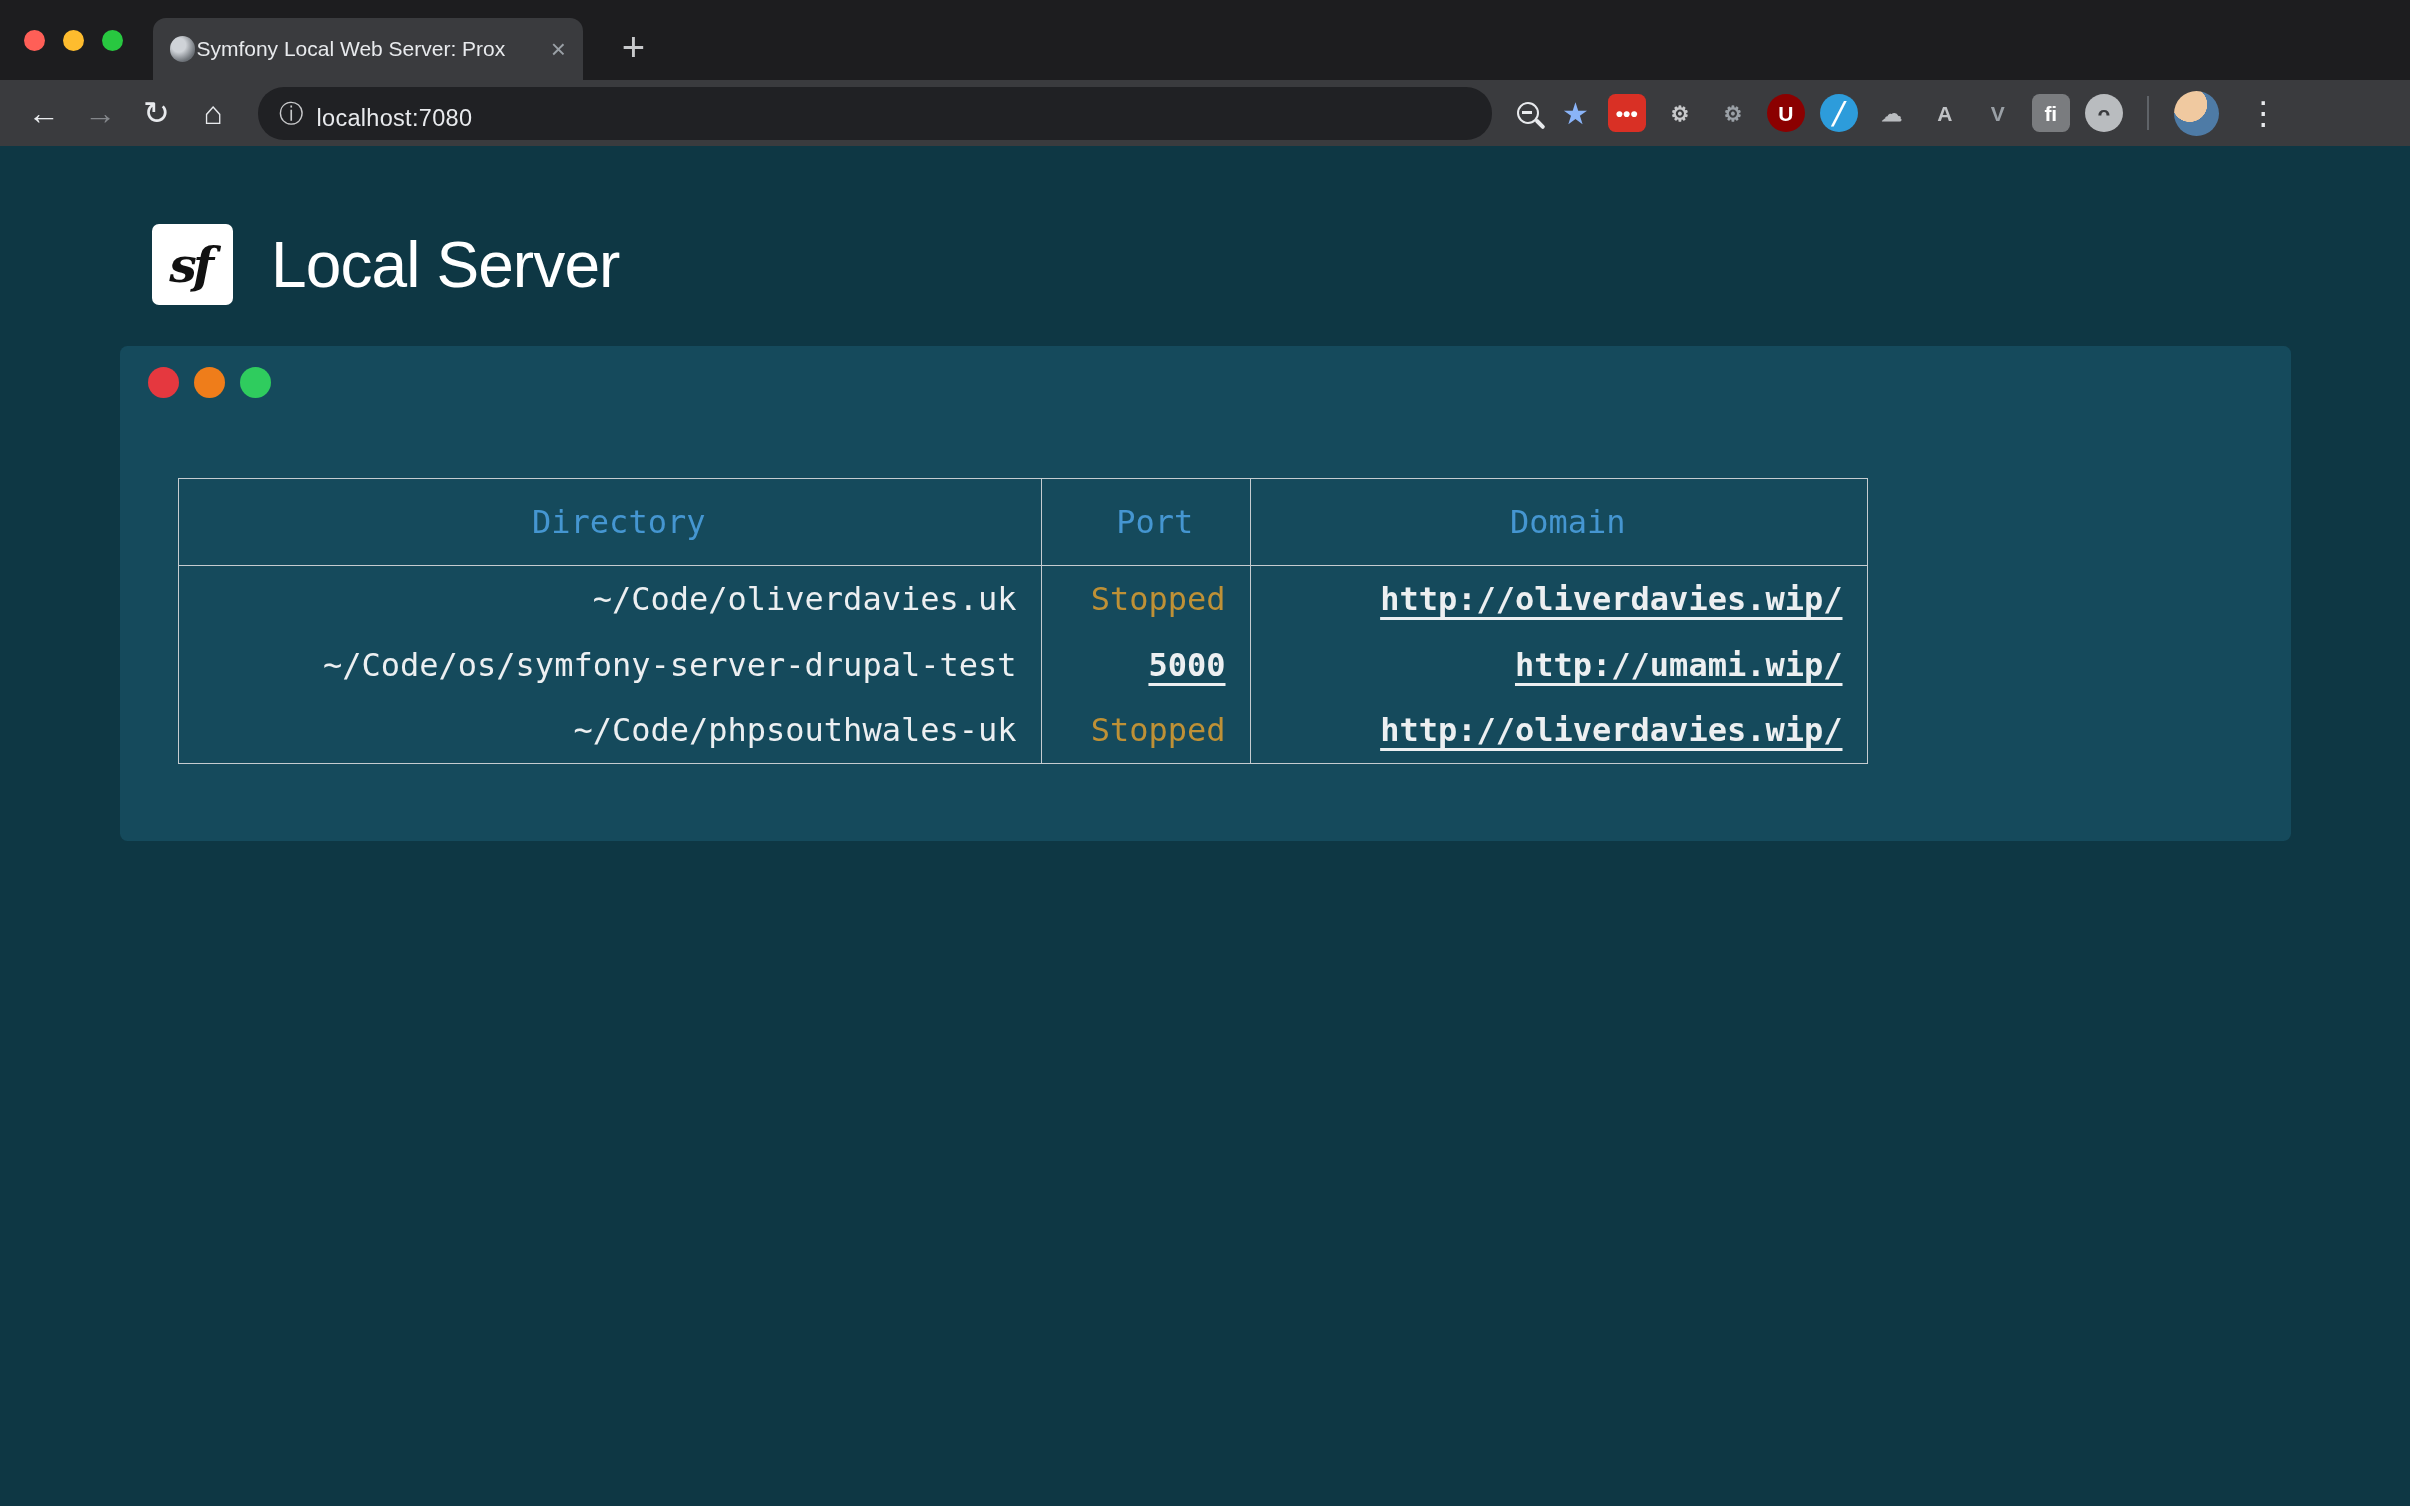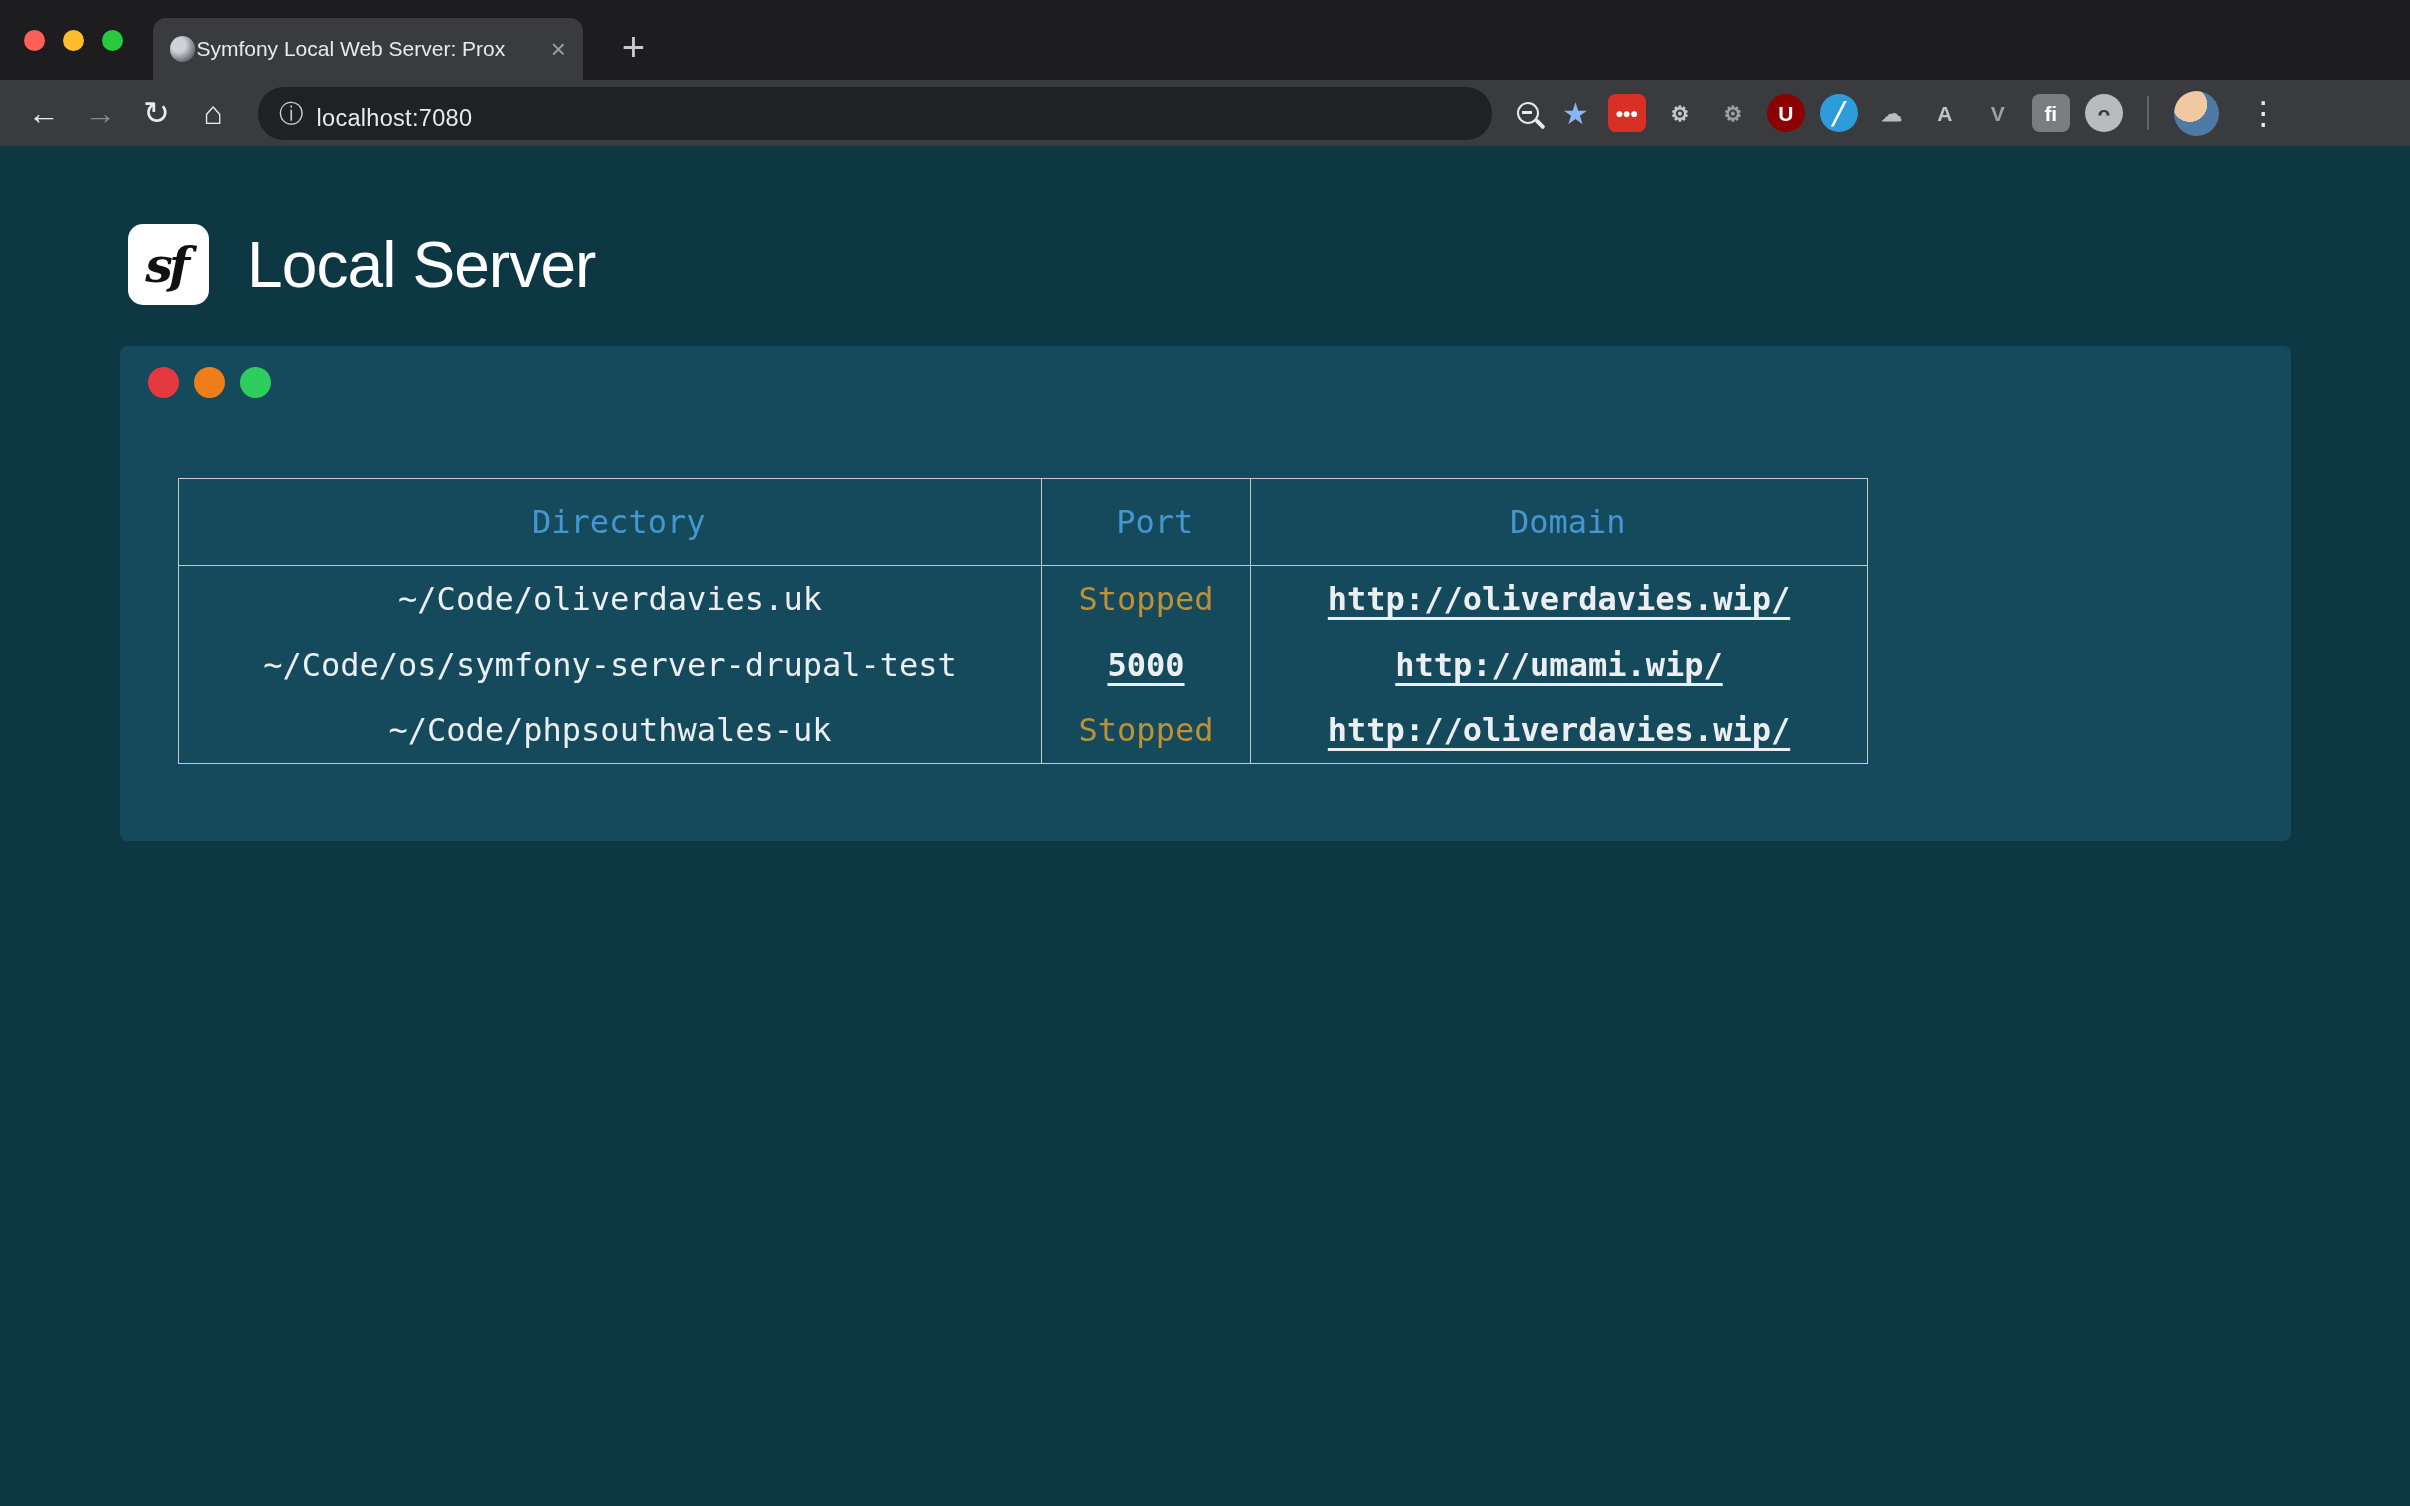--- a/index.html
+++ b/index.html
@@ -44,33 +44,33 @@
        font-size:21px; font-weight:bold; line-height:1; flex:0 0 auto;}
   .ext.circle{border-radius:50%;} .ext.square{border-radius:7.5px;}
   .sep{width:1.9px; height:34px; background:#5f6368; margin:0 5.6px;}
   .avatar{width:45px; height:45px; border-radius:50%;
        background:radial-gradient(circle at 35% 30%, #f0c9a0 0 40%, #4e7ba6 41% 100%);}
   .kebab{color:var(--chrome-text); font-size:32px; padding:0 9.4px;}
 
   
   .page{position:relative; height:1361px; background:var(--page-bg);}
   .brand{position:absolute; left:128px; top:78px; display:flex; align-items:center; gap:38px;}
-  .sf-logo{width:81px; height:81px; background:#fff; border-radius:15px; color:#111;
+  .sf-logo{width:81px; height:81px; background:#fff; border-radius:7px; color:#111;
        font-family:"DejaVu Serif",serif; font-style:italic; font-weight:bold; font-size:49px;
-       display:flex; align-items:center; justify-content:center; letter-spacing:-3.8px; padding-right:5.6px;}
+       display:flex; align-items:center; justify-content:center; letter-spacing:-3.8px; padding-right:5.6px;margin-left:24px;}
   .brand-title{color:#fff; font-size:64px; font-weight:400; letter-spacing:-0.9px;}
 
   .card{position:absolute; left:120px; top:200px; width:2171px; height:495px; background:var(--card-bg); border-radius:7.5px;}
   .card-dots{position:absolute; top:21px; left:28px; display:flex; gap:15px;}
   .card-dots span{width:31px; height:31px; border-radius:50%;}
   .cd-red{background:var(--dot-red);} .cd-orange{background:var(--dot-orange);} .cd-green{background:var(--dot-green);}
 
   table.servers{position:absolute; left:58px; top:132px; width:1688px; border-collapse:collapse;
        font-family:"DejaVu Sans Mono",monospace; font-size:32px; color:var(--text); table-layout:fixed;}
-  table.servers th, table.servers td{border:1.9px solid var(--border); padding:0 24.5px; text-align:center;}
+  table.servers th, table.servers td{border:1.9px solid var(--border); padding:0 24.5px; text-align:right;}
   table.servers th{height:87px; color:var(--header-blue); font-weight:400; text-align:center;padding-left:42px;}
   table.servers td{height:66px; border-top:none; border-bottom:none;}
   table.servers tr.row-last td{border-bottom:1.9px solid var(--border);}
   .col-dir{width:863px;} .col-port{width:209px;} .col-domain{width:617px;}
   .stopped{color:var(--stopped-gold);}
   a.tbl-link{color:var(--text); font-weight:bold; text-decoration:underline;
        text-decoration-thickness:2.8px; text-underline-offset:6.6px;}
 </style>
 </head>
 <body>

